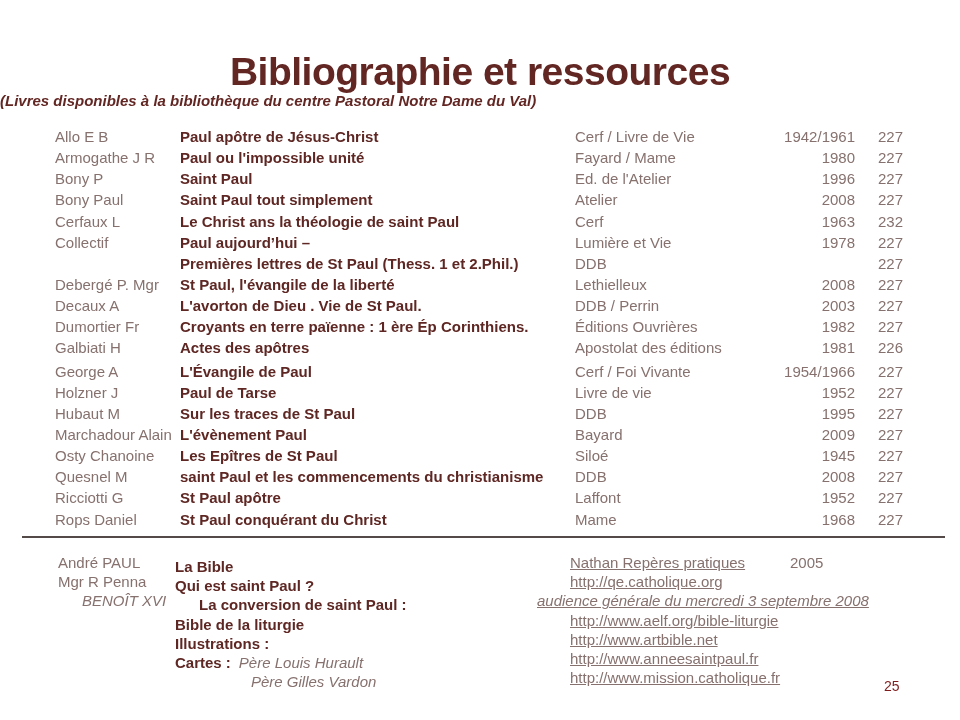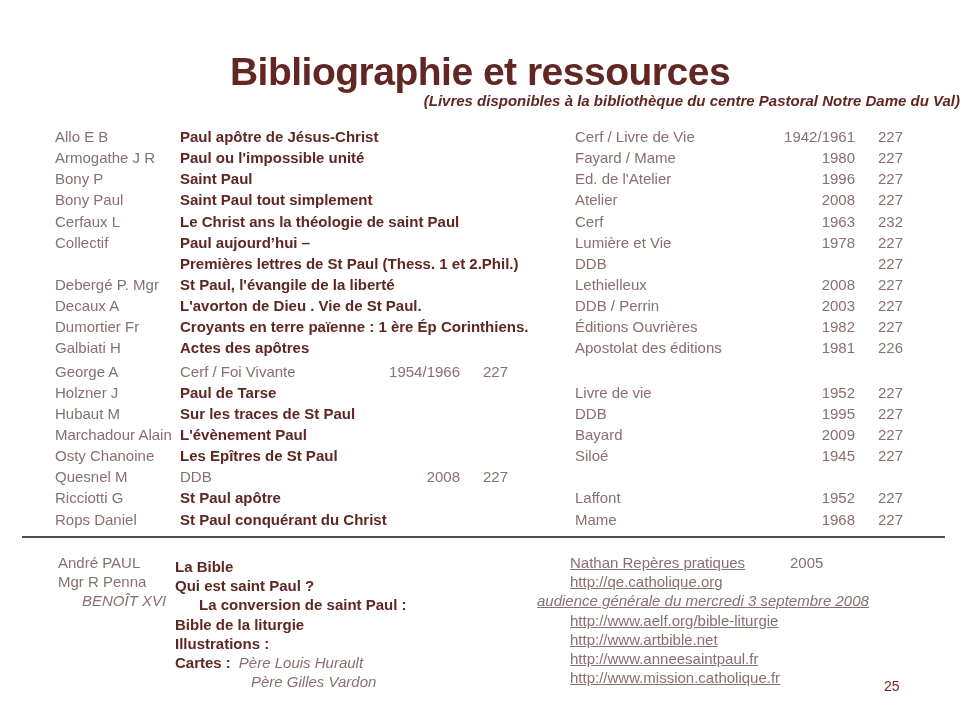--- a/index.html
+++ b/index.html
@@ -13,21 +13,21 @@
   }
   .slide-title {
     position:absolute; top:50px; left:0; width:960px;
     text-align:center;
     font-size:39px; font-weight:bold;
     letter-spacing:-0.5px;
     color:#622623;
   }
   .slide-subtitle {
     position:absolute; top:92px; left:0; width:960px;
-    text-align:right;
+    text-align:left;
     font-size:15px; font-weight:bold; font-style:italic;
     color:#622623;
   }
   .bib {
     position:absolute; left:55px; top:128px; width:850px;
     font-size:15px;
   }
   .brow { display:flex; height:21.15px; align-items:flex-start; white-space:nowrap; }
   .brow.gap { margin-top:2px; }
   .col-author    { width:125px; flex:none; }
@@ -136,20 +136,21 @@
     </div>
     <div class="brow">
       <span class="col-author">Galbiati H</span>
       <span class="col-title">Actes des apôtres</span>
       <span class="col-publisher">Apostolat des éditions</span>
       <span class="col-year">1981</span>
       <span class="col-pages">226</span>
     </div>
     <div class="brow gap">
       <span class="col-author">George A</span>
+      <span class="col-title">L'Évangile de Paul</span>
       <span class="col-publisher">Cerf / Foi Vivante</span>
       <span class="col-year">1954/1966</span>
       <span class="col-pages">227</span>
     </div>
     <div class="brow">
       <span class="col-author">Holzner J</span>
       <span class="col-title">Paul de Tarse</span>
       <span class="col-publisher">Livre de vie</span>
       <span class="col-year">1952</span>
       <span class="col-pages">227</span>
@@ -170,20 +171,21 @@
     </div>
     <div class="brow">
       <span class="col-author">Osty Chanoine</span>
       <span class="col-title">Les Epîtres de St Paul</span>
       <span class="col-publisher">Siloé</span>
       <span class="col-year">1945</span>
       <span class="col-pages">227</span>
     </div>
     <div class="brow">
       <span class="col-author">Quesnel M</span>
+      <span class="col-title">saint Paul et les commencements du christianisme</span>
       <span class="col-publisher">DDB</span>
       <span class="col-year">2008</span>
       <span class="col-pages">227</span>
     </div>
     <div class="brow">
       <span class="col-author">Ricciotti G</span>
       <span class="col-title">St Paul apôtre</span>
       <span class="col-publisher">Laffont</span>
       <span class="col-year">1952</span>
       <span class="col-pages">227</span>

